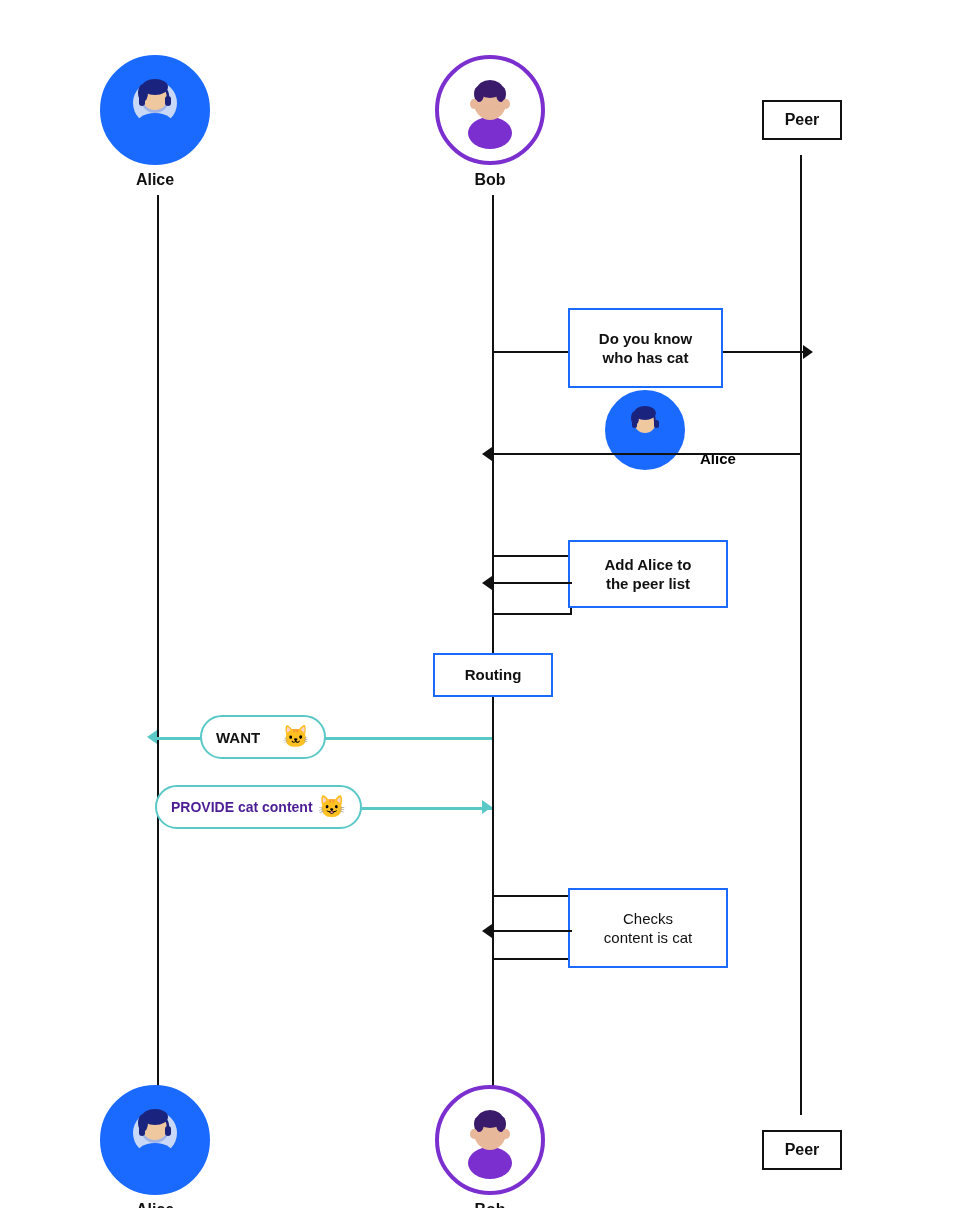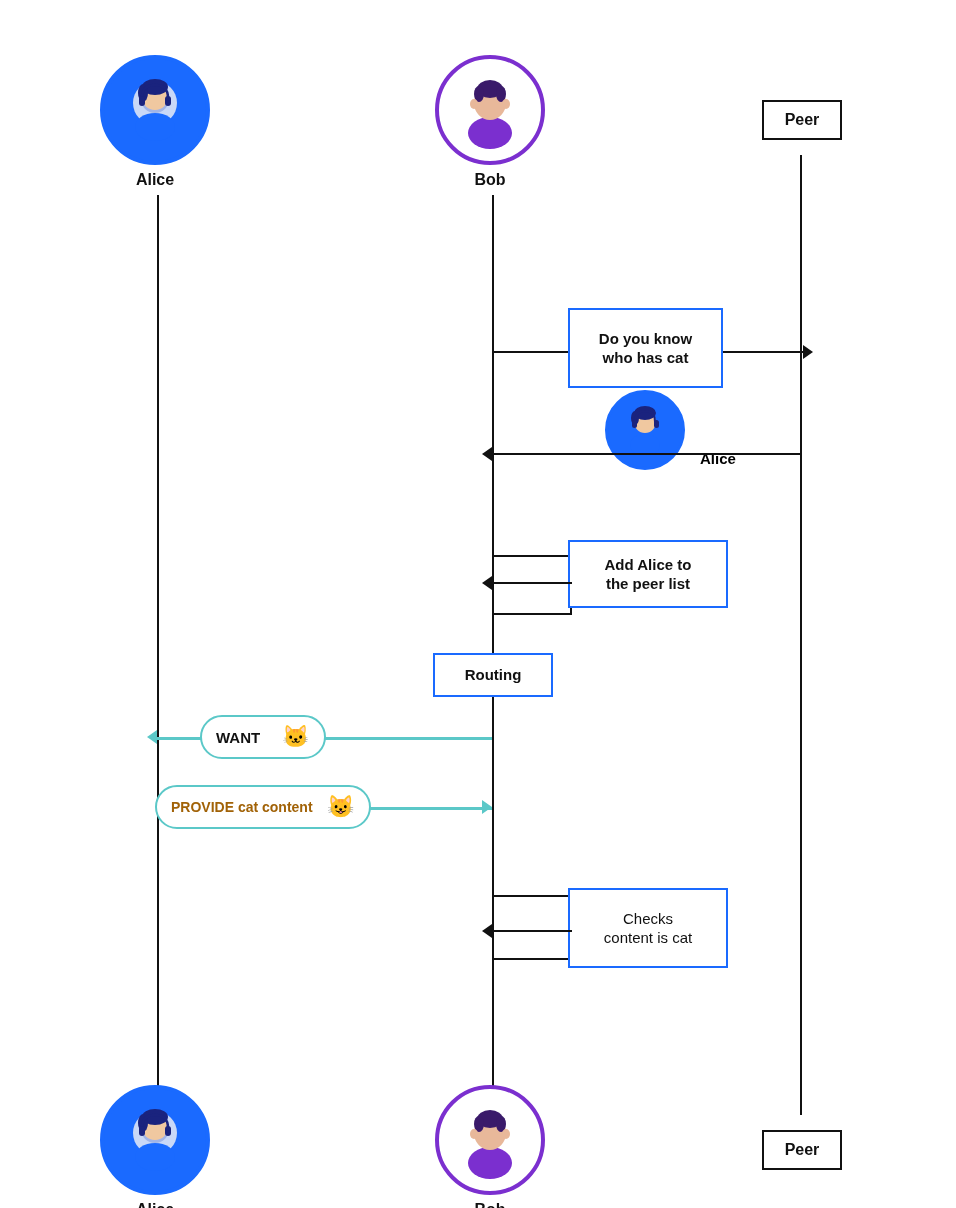--- a/index.html
+++ b/index.html
@@ -212,21 +212,21 @@
   <div class="pill" style="left: 200px; top: 715px; border-color: #5bc8c8; color: #111; background: #fff; padding: 7px 14px; gap: 22px;">
     <span style="font-size: 15px; font-weight: bold;">WANT</span>
     <span style="font-size: 22px;">🐱</span>
   </div>
 
   <div class="hline" style="left: 157px; top: 807px; width: 335px; background: #5bc8c8; position: absolute; height: 2.5px;">
   </div>
 
   <div style="position: absolute; left: 482px; top: 800px; width: 0; height: 0; border-top: 7px solid transparent; border-bottom: 7px solid transparent; border-left: 10px solid #5bc8c8;"></div>
 
-  <div class="pill" style="left: 155px; top: 785px; border-color: #5bc8c8; color: #a16207; background: #fff; padding: 7px 14px; gap: 15px;">
+  <div class="pill" style="left: 155px; top: 785px; border-color: #5bc8c8; color: #4c1d95; background: #fff; padding: 7px 14px; gap: 6px;">
     <span style="font-size: 14px; font-weight: bold;">PROVIDE cat content</span>
     <span style="font-size: 22px;">😺</span>
   </div>
 
 
   <div style="position: absolute; left: 492px; top: 895px; width: 80px; height: 65px; border: 2px solid #111;"></div>
 
   <div class="box box-blue" style="left: 568px; top: 888px; width: 160px; height: 80px;">
     <span style="white-space: pre-line; font-weight: normal;">Checks
 content is cat</span>

